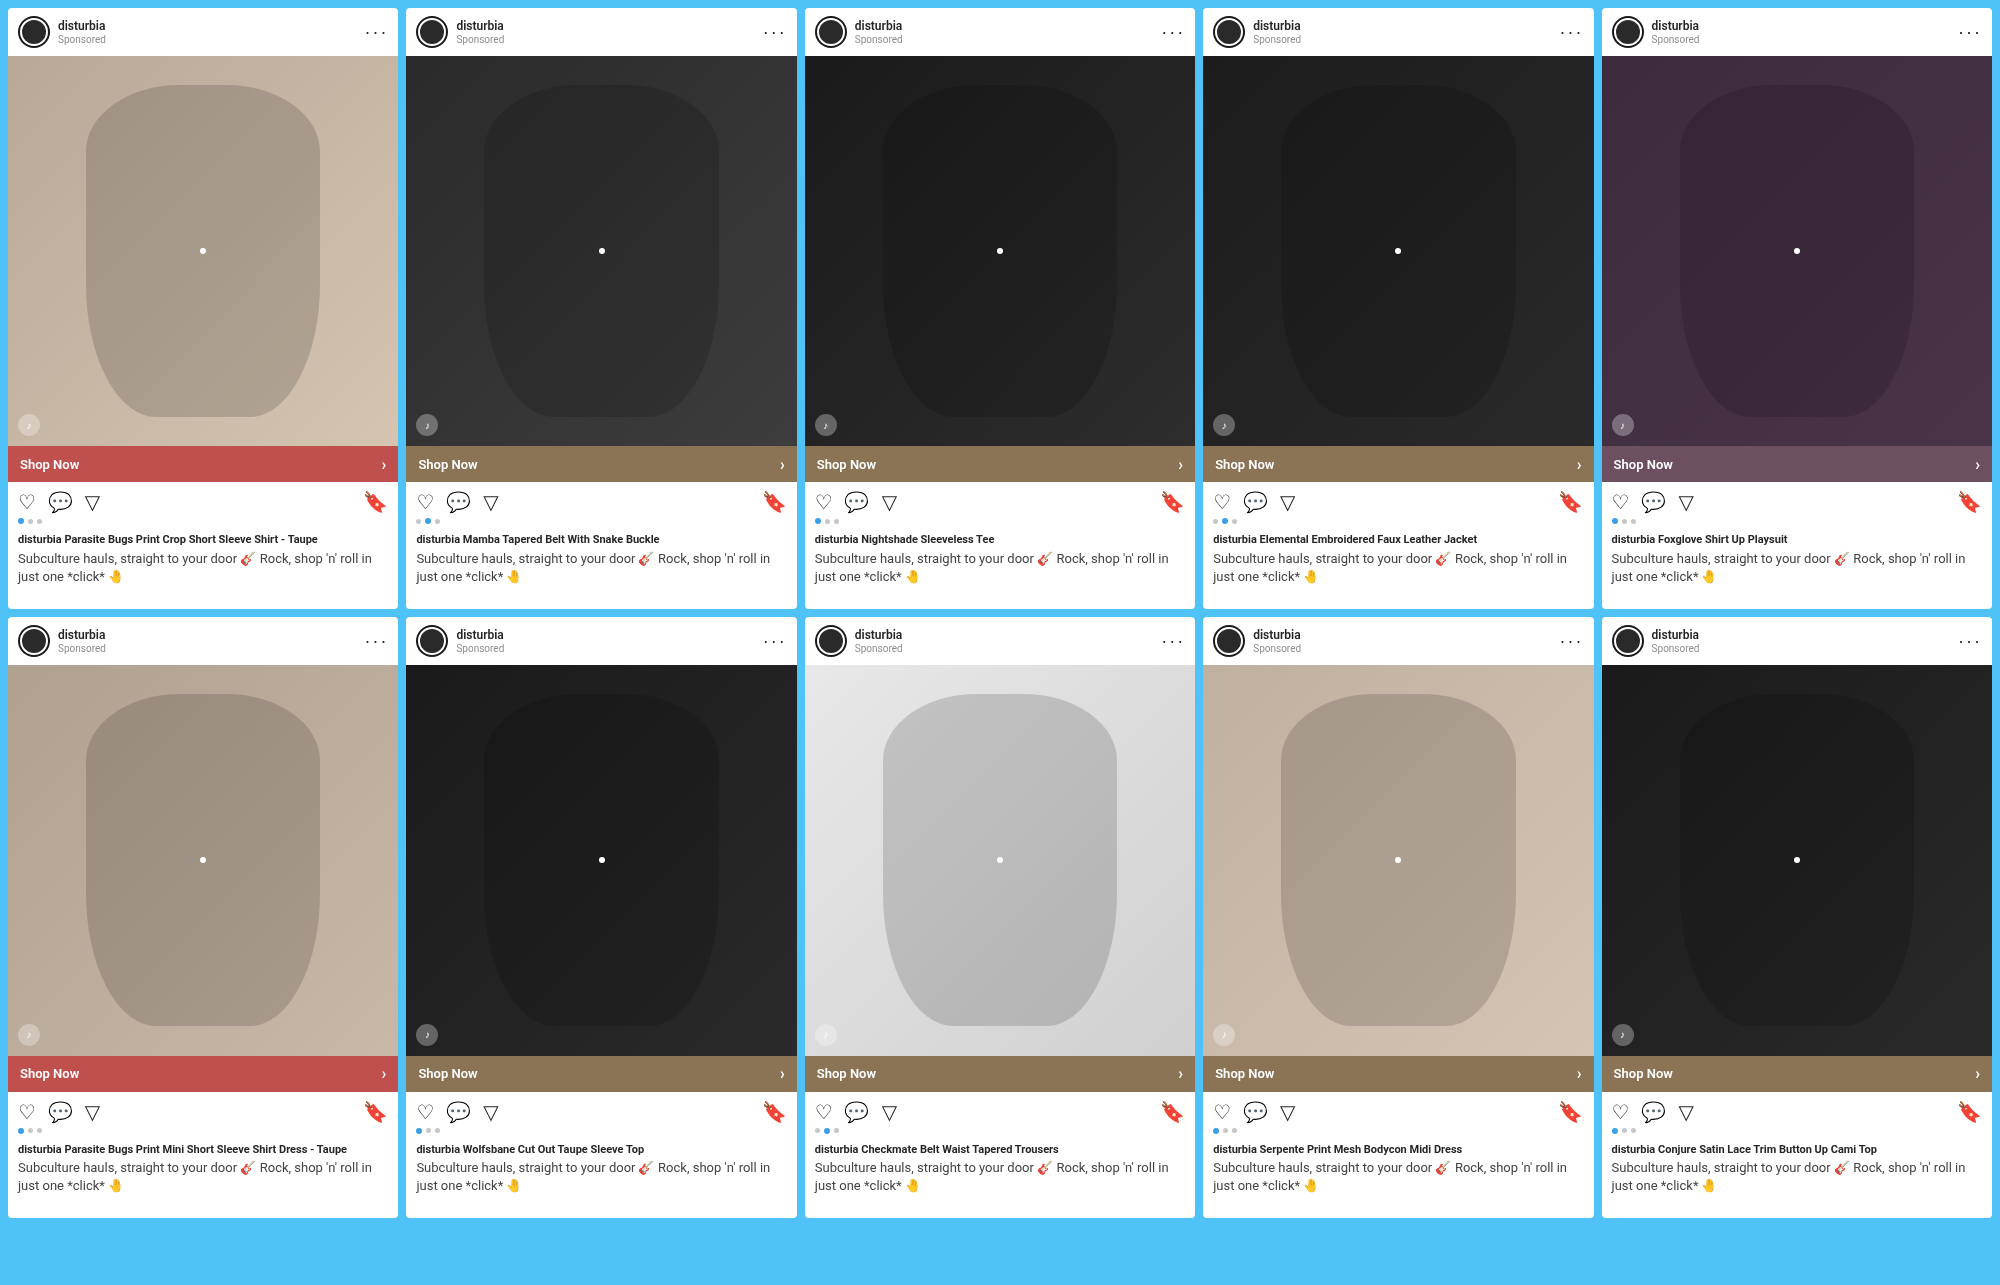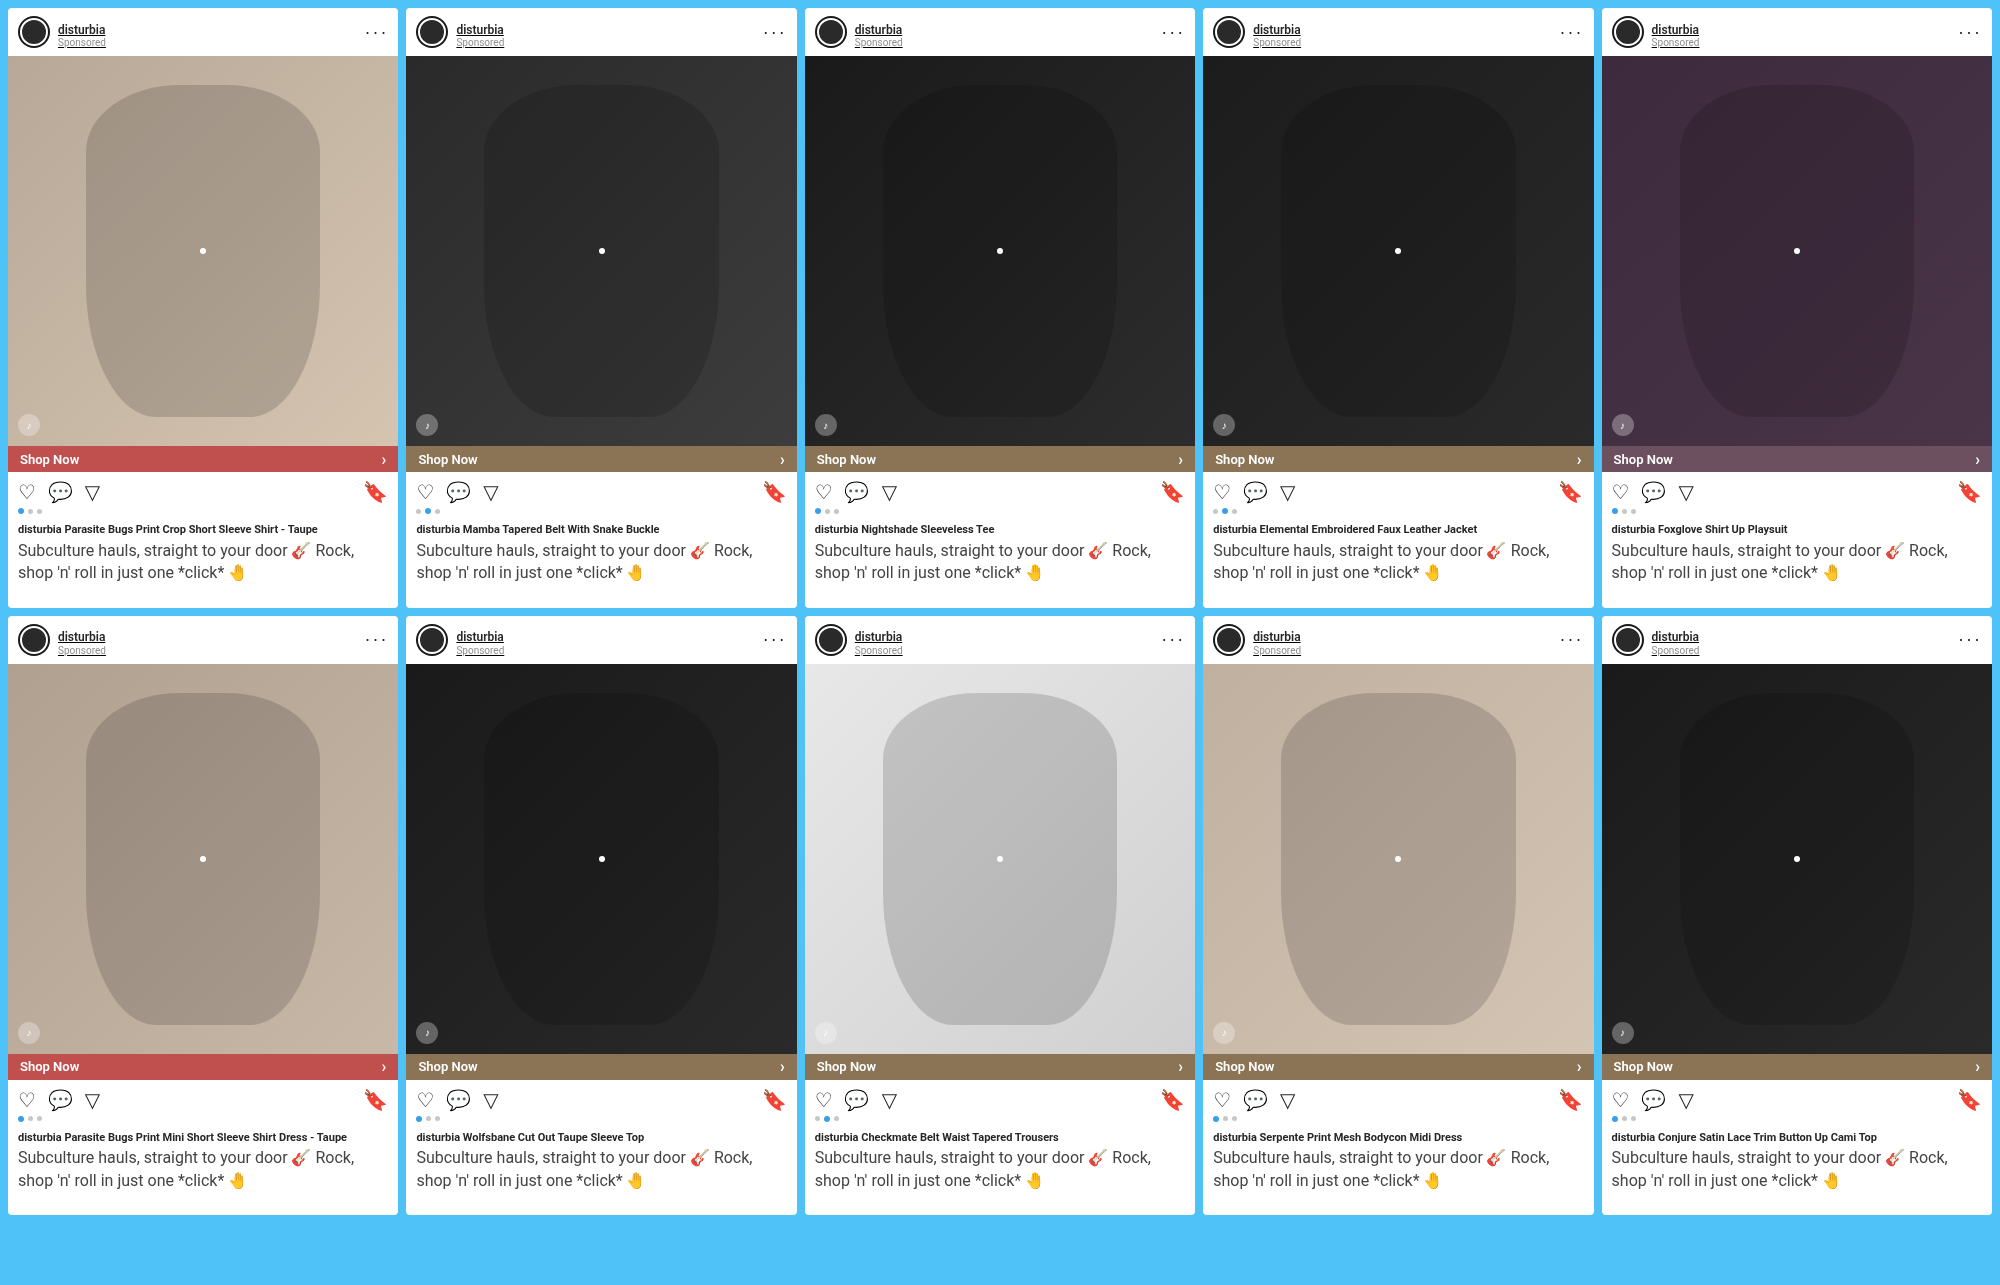--- a/index.html
+++ b/index.html
@@ -21,23 +21,22 @@
       flex-direction: column;
     }
     .card-header {
       display: flex;
       align-items: center;
       justify-content: space-between;
       padding: 8px 10px;
     }
     .card-header-left {
       display: flex;
-      align-items: flex-end;
+      align-items: center;
       gap: 8px;
-      text-decoration: underline;
     }
     .avatar {
       width: 32px;
       height: 32px;
       border-radius: 50%;
       background: #1a1a1a;
       display: flex;
       align-items: center;
       justify-content: center;
       flex-shrink: 0;
@@ -124,21 +123,21 @@
       align-items: center;
       justify-content: center;
       font-size: 10px;
       color: #fff;
     }
     .shop-now-bar {
       display: flex;
       align-items: center;
       justify-content: space-between;
       padding: 0 12px;
-      height: 26px;
+      height: 36px;
       font-size: 13px;
       font-weight: 600;
       color: #fff;
       cursor: pointer;
     }
     .shop-now-chevron {
       font-size: 16px;
       color: #fff;
     }
     .card-actions {
@@ -186,21 +185,21 @@
       color: #262626;
       flex: 1;
     }
     .product-name {
       font-weight: 700;
       font-size: 11px;
       color: #262626;
       margin-bottom: 2px;
     }
     .product-desc {
-      font-size: 16px;
+      font-size: 13px;
       color: #444;
     }
   </style>
 </head>
 <body>
 
 <div class="grid" id="cards-container">
 <div class="card">
     <div class="card-header">
       <div class="card-header-left">

